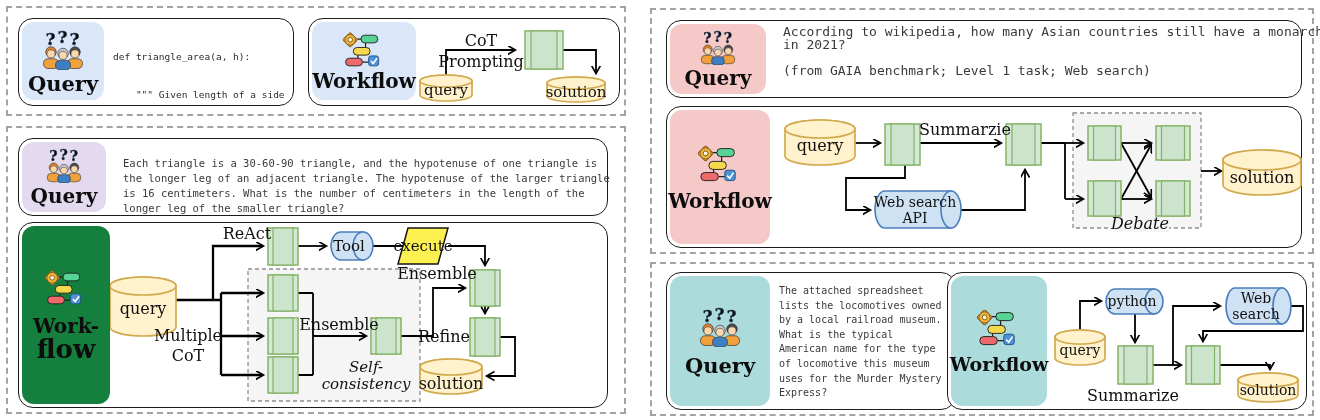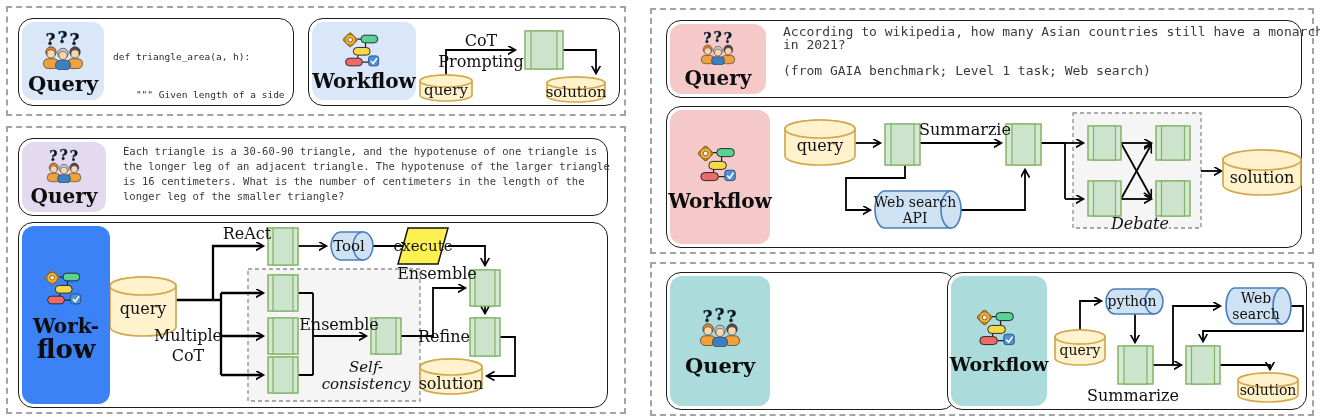--- a/index.html
+++ b/index.html
@@ -121,21 +121,21 @@
 
   <div class="group" style="left:6px;top:126px;width:620px;height:288px;">
 
     <div class="panel" style="left:10px;top:10px;width:590px;height:78px;">
       <div class="badge" style="left:3px;top:3px;width:84px;height:70px;background:#e4daef;">
         <svg width="42" height="36" viewBox="0 0 60 56">
             <use href="#icon-query"></use>
           </svg>
         <div class="badge-title" style="font-size:20px;">Query</div>
       </div>
-      <div class="mono" style="left:104px;top:5px;font-size:10.5px;line-height:15px;">Each triangle is a 30-60-90 triangle, and the hypotenuse of one triangle is
+      <div class="mono" style="left:104px;top:17px;font-size:10.5px;line-height:15px;">Each triangle is a 30-60-90 triangle, and the hypotenuse of one triangle is
 the longer leg of an adjacent triangle. The hypotenuse of the larger triangle
 is 16 centimeters. What is the number of centimeters in the length of the
 longer leg of the smaller triangle?</div>
     </div>
 
     <div class="panel" style="left:10px;top:94px;width:590px;height:186px;">
       <svg class="diagram" width="590" height="186" viewBox="0 0 590 186">
         <defs>
           <marker id="ah2" markerWidth="11" markerHeight="11" refX="7.5" refY="4.5" orient="auto" markerUnits="userSpaceOnUse">
             <path d="M0,0 L8,4.5 L0,9" fill="none" stroke="#000" stroke-width="1.6"></path>
@@ -212,21 +212,21 @@
           <text class="lb" x="432" y="166">solution</text>
         </g>
 
         <text class="lb" x="228" y="16">ReAct</text>
         <text class="lb" x="169" y="118">Multiple</text>
         <text class="lb" x="169" y="138">CoT</text>
         <text class="lb" x="320" y="107">Ensemble</text>
         <text class="lb" x="418" y="56">Ensemble</text>
         <text class="lb" x="425" y="119">Refine</text>
       </svg>
-      <div class="badge" style="left:3px;top:3px;width:88px;height:178px;background:#3b82f6;gap:10px;">
+      <div class="badge" style="left:3px;top:3px;width:88px;height:178px;background:#15803d;gap:10px;">
         <svg width="46" height="38" viewBox="0 0 60 48">
             <use href="#icon-workflow"></use>
           </svg>
         <div>
           <div class="badge-title" style="font-size:20px;">Work-</div>
           <div class="badge-title" style="font-size:26px;">flow</div>
         </div>
       </div>
     </div>
   </div>
@@ -325,20 +325,28 @@
 
   <div class="group" style="left:650px;top:262px;width:664px;height:154px;">
 
     <div class="panel" style="left:14px;top:8px;width:290px;height:138px;">
       <div class="badge" style="left:3px;top:3px;width:100px;height:130px;background:#abdcdb;gap:8px;">
         <svg width="48" height="42" viewBox="0 0 60 56">
             <use href="#icon-query"></use>
           </svg>
         <div class="badge-title" style="font-size:21px;">Query</div>
       </div>
+      <div class="mono" style="left:112px;top:11px;font-size:10px;line-height:14.6px;">The attached spreadsheet
+lists the locomotives owned
+by a local railroad museum.
+What is the typical
+American name for the type
+of locomotive this museum
+uses for the Murder Mystery
+Express?</div>
     </div>
 
     <div class="panel" style="left:295px;top:8px;width:360px;height:138px;">
       <svg class="diagram" width="360" height="138" viewBox="0 0 360 138">
         <defs>
           <marker id="ah4" markerWidth="11" markerHeight="11" refX="7.5" refY="4.5" orient="auto" markerUnits="userSpaceOnUse">
             <path d="M0,0 L8,4.5 L0,9" fill="none" stroke="#000" stroke-width="1.6"></path>
           </marker>
         </defs>
         <path class="wire" marker-end="url(#ah4)" d="M132,57 V28 H153"></path>

